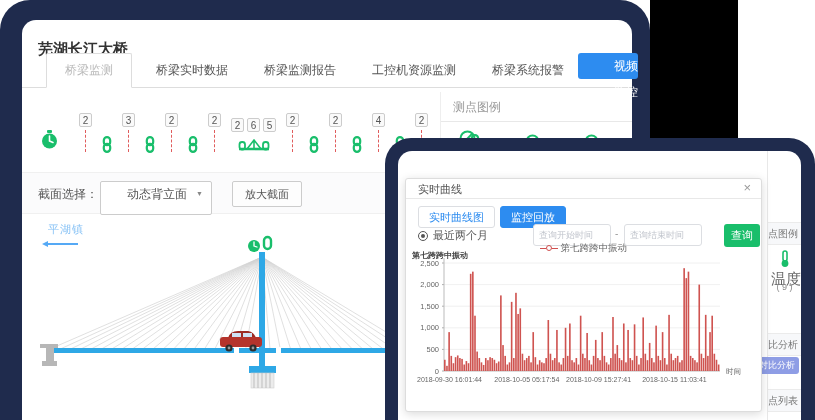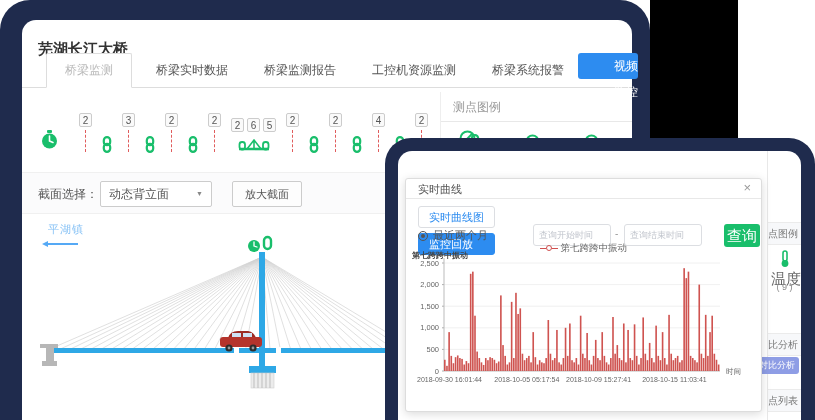--- a/index.html
+++ b/index.html
@@ -32,22 +32,22 @@
   .sdash { width:0; border-left:1px dashed #e05c5c; height:22px; }
   .bb { display:flex; gap:3px; margin-bottom:2px; }
 
   .legendpanel { position:absolute; left:418px; right:0; top:72px; height:95px; border-left:1px solid #eee; }
   .lp-head { height:30px; line-height:30px; padding-left:12px; font-size:12px; color:#999; border-bottom:1px solid #e8e8e8; }
   .lp-icons { display:flex; gap:44px; padding:12px 0 0 28px; }
 
   .selrow { position:absolute; left:0; right:0; top:152px; height:42px; background:#fbfbfc;
             border-top:1px solid #f0f0f0; border-bottom:1px solid #f0f0f0; }
   .sel-label { position:absolute; left:16px; top:13px; font-size:12px; color:#555; }
-  .sel { position:absolute; left:78px; top:8px; width:112px; height:26px; border:1px solid #ccc;
-         border-radius:2px; background:#fff; font-size:12px; color:#555; line-height:24px; padding-left:8px; }
+  .sel { position:absolute; left:78px; top:8px; width:112px; height:34px; border:1px solid #ccc;
+         border-radius:2px; background:#fff; font-size:12px; color:#555; line-height:24px; padding-left:26px; }
   .sel .caret { position:absolute; right:8px; top:0; line-height:24px; font-size:7px; color:#888; }
   .zoombtn { position:absolute; left:210px; top:8px; width:70px; height:26px; border:1px solid #ccc;
              border-radius:2px; background:#fdfdfd; font-size:11px; color:#555; text-align:center; line-height:24px; }
 
   .sidelabel { position:absolute; left:26px; top:202px; font-size:11px; color:#85c1f5; letter-spacing:1px; }
   .sidearrow { position:absolute; left:20px; top:221px; width:36px; height:6px; }
   .sidearrow .line { position:absolute; left:4px; top:2px; width:32px; height:2px; background:#55a9f5; }
   .sidearrow .head { position:absolute; left:0; top:0; width:0; height:0;
                      border-top:3px solid transparent; border-bottom:3px solid transparent; border-right:6px solid #55a9f5; }
   .bridgesvg { position:absolute; left:0; top:210px; }
@@ -66,35 +66,35 @@
   .sb-tlabel { position:absolute; left:0; right:0; top:119px; text-align:right; font-size:15px; color:#666; }
   .sb-tcount { position:absolute; left:0; right:0; top:131px; text-align:center; font-size:9px; color:#888; }
   .sb-cmp { position:absolute; right:2px; top:206px; width:44px; height:17px; background:#8e9de5;
             color:#fff; font-size:9px; line-height:17px; text-align:center; border-radius:3px; overflow:hidden; }
 
   .modal { position:absolute; left:7px; top:27px; width:357px; height:234px; background:#fff;
            border:1px solid #ddd; border-radius:3px; box-shadow:0 2px 10px rgba(0,0,0,.15); }
   .mhead { position:absolute; left:0; right:0; top:0; height:20px; border-bottom:1px solid #e8e8e8;padding-left:28px; }
   .mtitle { position:absolute; left:12px; top:3px; font-size:11px; color:#555; }
   .mclose { position:absolute; right:10px; top:1px; font-size:13px; color:#999; cursor:pointer; }
-  .mtabs { position:absolute; left:12px; top:27px; display:flex; gap:5px;flex-direction:column; }
+  .mtabs { position:absolute; left:12px; top:27px; display:flex; gap:5px; }
   .mtb { height:22px; line-height:20px; padding:0 10px; font-size:11px; border-radius:3px;
          border:1px solid #dcdee2; background:#fff; color:#2d8cf0; cursor:pointer; }
   .mtb.act { background:#2d8cf0; border-color:#2d8cf0; color:#fff; }
   .radiorow { position:absolute; left:12px; top:49px; display:flex; align-items:center; }
   .rdot { width:10px; height:10px; border:1px solid #555; border-radius:50%; position:relative; margin-right:5px; }
   .rdot::after { content:""; position:absolute; left:2px; top:2px; width:4px; height:4px; background:#555; border-radius:50%; }
   .rlabel { font-size:11px; color:#555; }
   .minp { position:absolute; top:45px; width:78px; height:22px; border:1px solid #dcdee2; border-radius:3px;
           font-size:9px; padding:0 5px; color:#333; font-family:inherit; }
   .minp::placeholder { color:#c0c4cc; }
   .inp1 { left:127px; } .inp2 { left:218px; }
   .sep { position:absolute; left:209px; top:49px; font-size:10px; color:#999; }
   .qbtn { position:absolute; left:318px; top:45px; width:36px; height:23px; background:#19be6b;
-          border-radius:3px; color:#fff; font-size:15px; line-height:23px; text-align:center; }
+          border-radius:3px; color:#fff; font-size:11px; line-height:23px; text-align:center; }
   .mlegend { position:absolute; left:0; right:0; top:63px; text-align:center; font-size:9.5px; color:#666; }
   .lm { display:inline-block; width:6px; border-top:1px solid #d05050; vertical-align:middle; }
   .lc { display:inline-block; width:6px; height:6px; border:1px solid #d05050; border-radius:50%; vertical-align:middle; }
   .chartbox { position:absolute; left:2px; top:70px; }
 </style>
 </head>
 <body>
 
 <div id="stage">
   <div class="black-strip"></div>

